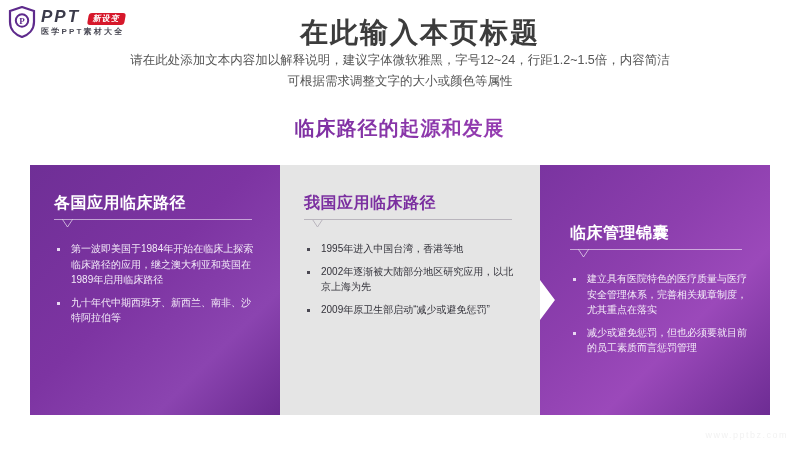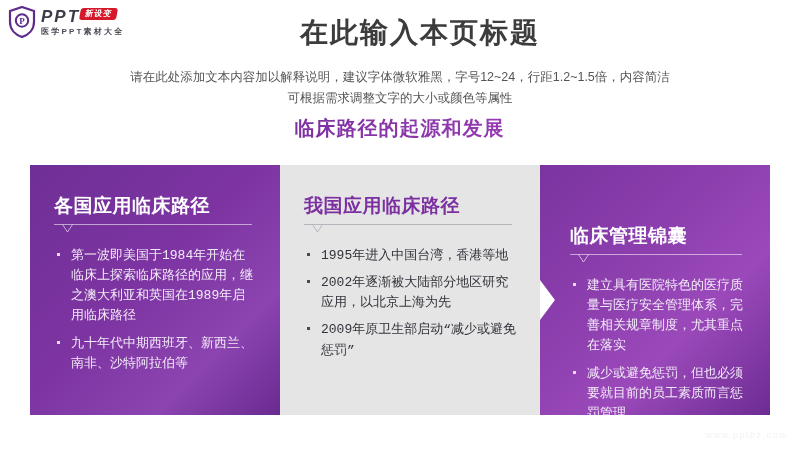--- a/index.html
+++ b/index.html
@@ -8,30 +8,30 @@
     font-family:"Liberation Sans","DejaVu Sans",sans-serif;
     -webkit-font-smoothing:antialiased;
   }
   .slide{position:relative;width:800px;height:450px;background:#ffffff;}
 
   
   .logo{position:absolute;left:8px;top:6px;display:flex;align-items:center;gap:5px;}
   .shield{width:28px;height:32px;position:relative;flex:0 0 auto;}
   .shield svg{display:block;}
   .logo-txt{display:flex;flex-direction:column;justify-content:center;line-height:1;}
-  .logo-row1{display:flex;align-items:flex-start;gap:0;}
+  .logo-row1{display:flex;align-items:flex-end;gap:8px;}
   .logo-ppt{font-size:17px;font-weight:bold;color:#3b3b4a;letter-spacing:2px;font-style:italic;}
   .logo-badge{background:#d6182b;color:#fff;font-size:8px;font-weight:bold;
     padding:2px 5px;border-radius:3px;letter-spacing:1px;transform:skewX(-10deg);}
   .logo-row2{font-size:8px;color:#4a4a55;letter-spacing:2.2px;margin-top:3px;font-weight:bold;}
 
   
   .title{position:absolute;left:0;right:0;top:14px;text-align:center;
     font-size:28px;font-weight:bold;color:#3c3c3c;letter-spacing:2px;padding-left:40px;}
-  .subtitle{position:absolute;left:60px;right:60px;top:67px;text-align:center;
+  .subtitle{position:absolute;left:60px;right:60px;top:50px;text-align:center;
     font-size:12.5px;color:#555555;line-height:1.65;}
   .section-heading{position:absolute;left:0;right:1px;top:115px;text-align:center;
     font-size:20px;font-weight:bold;letter-spacing:1px;
     background:linear-gradient(90deg,#5b2d8e 0%,#7b2fa0 35%,#9b3fb5 70%,#b24fc4 100%);
     -webkit-background-clip:text;background-clip:text;color:transparent;
     -webkit-text-fill-color:transparent;}
 
   
   .band{position:absolute;left:30px;top:165px;width:740px;height:250px;}
   .panel{position:absolute;top:0;height:250px;}
@@ -45,34 +45,34 @@
     clip-path:polygon(0 0,100% 0,100% 100%,0 100%,0 62%,6.5% 54%,0 46%);}
 
   
   .chevron{position:absolute;left:250px;top:110px;width:17px;height:40px;
     background:linear-gradient(135deg,#8b3fae 0%,#7b33a0 100%);
     clip-path:polygon(0 0,100% 50%,0 100%);}
 
   
   .pad{position:absolute;left:0;top:0;right:0;bottom:0;padding:28px 22px 0 24px;box-sizing:border-box;}
   .panel-3 .pad{padding-left:30px;margin-top:30px;}
-  .p-head{font-size:19px;font-weight:bold;letter-spacing:0.5px;margin:0 0 4px 0;}
+  .p-head{font-size:16px;font-weight:bold;letter-spacing:0.5px;margin:0 0 4px 0;}
   .panel-1 .p-head,.panel-3 .p-head{color:#ffffff;}
   .panel-2 .p-head{color:#7b2fa0;}
 
   .rule{position:relative;height:12px;margin:5px 0 10px 0;}
   .rule .line{position:absolute;left:0;right:6px;top:0;height:1px;}
   .panel-1 .rule .line,.panel-3 .rule .line{background:rgba(255,255,255,.55);}
   .panel-2 .rule .line{background:#b9b5bd;}
   .rule .notch{position:absolute;left:8px;top:0;width:11px;height:9px;}
   .rule .notch svg{display:block;}
 
   ul.bul{list-style:none;margin:0;padding:0;}
   ul.bul li{position:relative;padding-left:17px;margin-bottom:7px;
-    font-size:13px;line-height:1.55;font-family:Liberation Mono, monospace;}
+    font-size:10px;line-height:1.55;}
   .panel-1 ul.bul li,.panel-3 ul.bul li{color:#f3eaf8;}
   .panel-2 ul.bul li{color:#33323a;}
   ul.bul li:before{content:"";position:absolute;left:3px;top:7px;width:3px;height:3px;}
   .panel-1 ul.bul li:before,.panel-3 ul.bul li:before{background:#e8d8f2;}
   .panel-2 ul.bul li:before{background:#4a4852;}
 
   .watermark{position:absolute;right:12px;bottom:10px;font-size:9px;
     color:#f2f2f2;letter-spacing:1.5px;}
 </style>
 </head>

